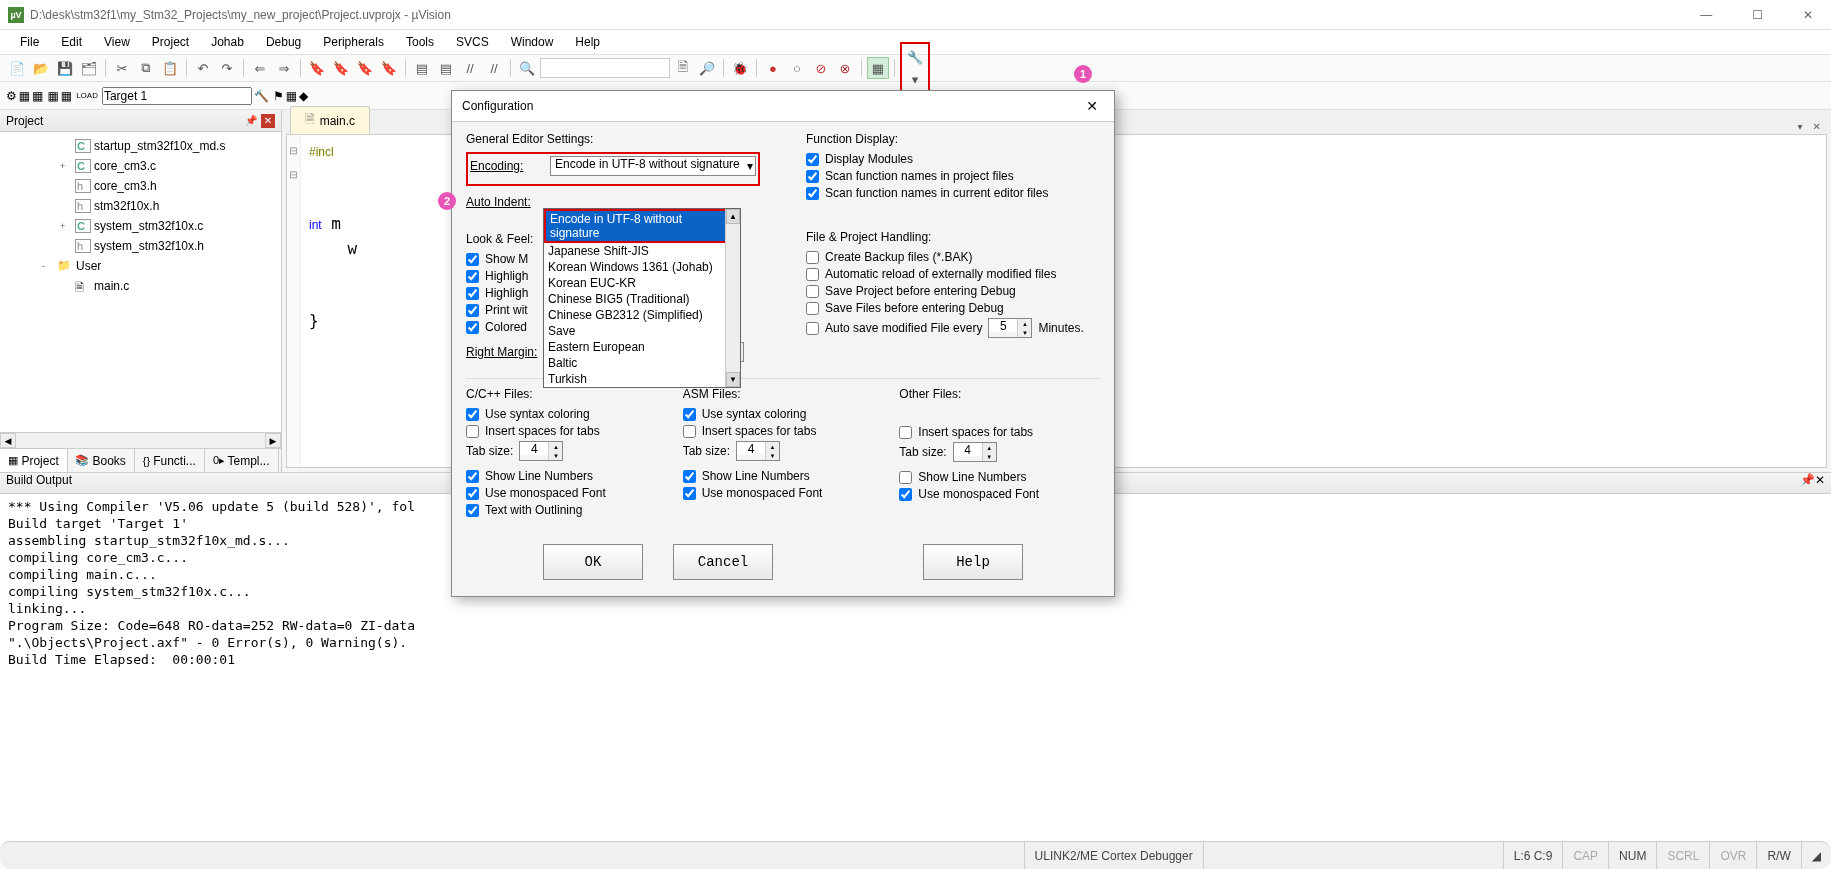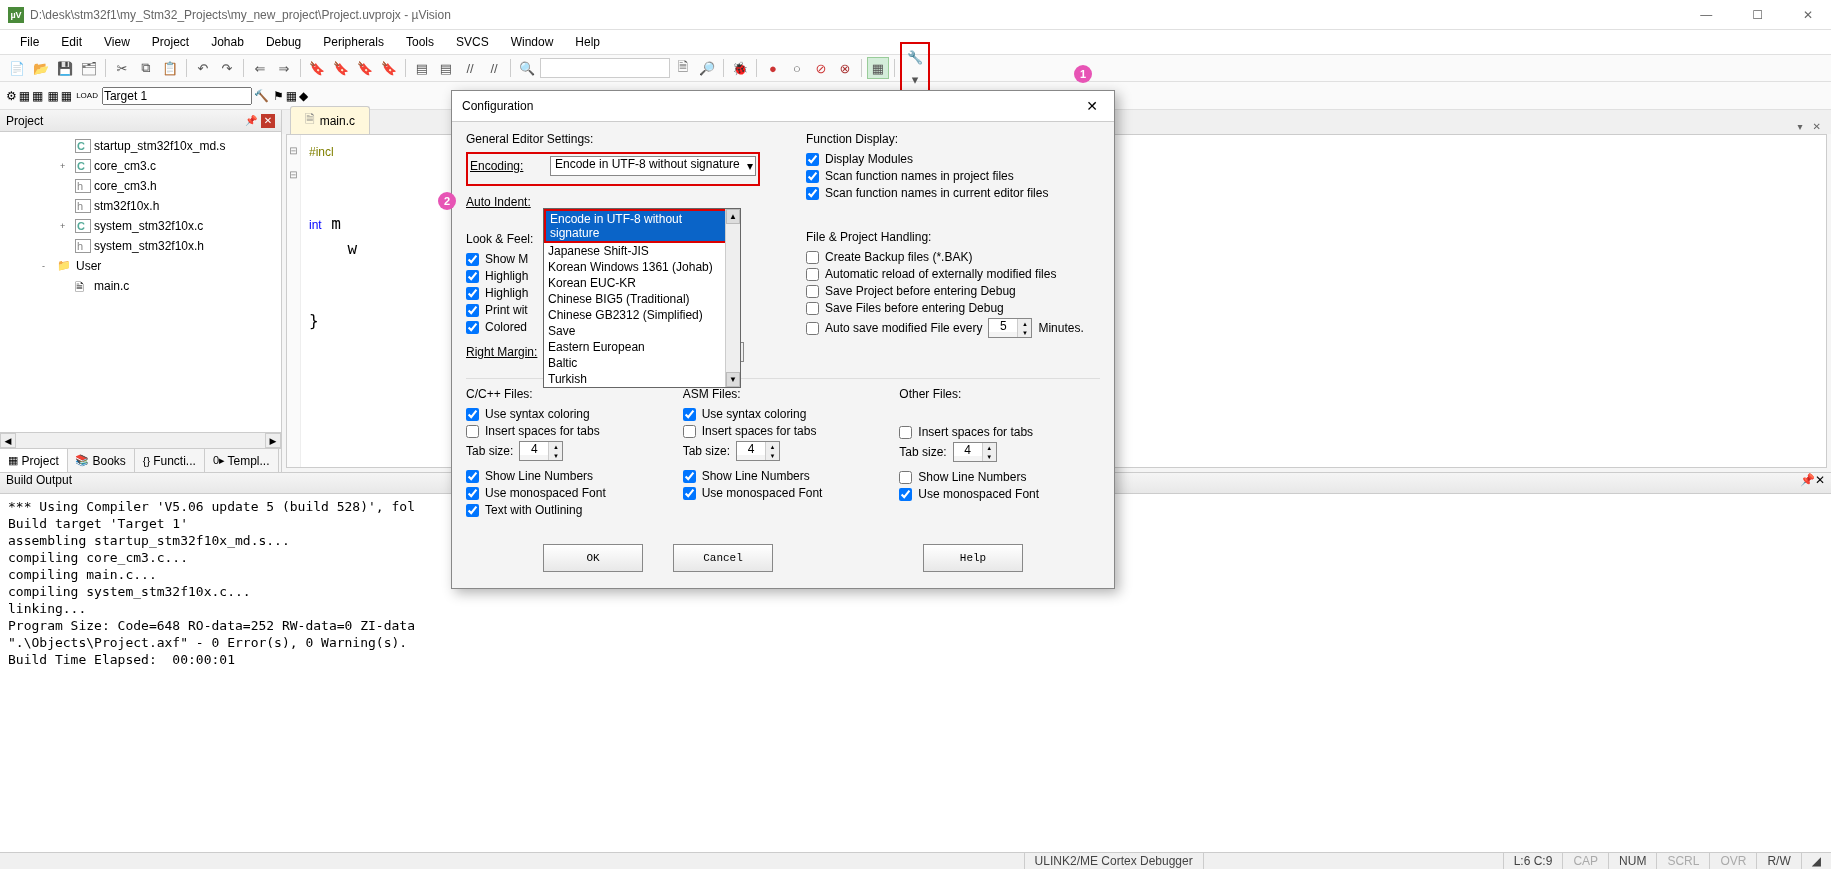--- a/index.html
+++ b/index.html
@@ -63,21 +63,21 @@
 .code { flex: 1; font-family: Consolas, monospace; font-size: 16px; padding: 4px 0 0 8px; line-height: 24px; white-space: pre; }
 .kw-pp { color: #808000; }
 .kw-blue { color: #0000ff; }
 .fold-col { width: 14px; background:#fafafa; border-right:1px solid #eee; font-size:10px; color:#888; line-height:24px; text-align:center; padding-top:4px;}
 
 
 .build-header { height: 22px; background: linear-gradient(#f5f5f5,#e8e8e8); border-top: 1px solid #ccc; border-bottom: 1px solid #ccc; display: flex; padding: 0 6px; font-size: 11px; }
 .build-body { height: 300px; background: #fff; font-family: Consolas, monospace; font-size: 13px; padding: 4px 8px; white-space: pre; overflow: auto; line-height: 17px; }
 
 
-.statusbar { position: absolute; bottom: 0; left: 0; right: 0; height: 17px; background: #f0f0f0; border-top: 1px solid #ccc; display: flex; font-size: 11px; color: #444; }
+.statusbar { position: absolute; bottom: 0; left: 0; right: 0; height: 28px; background: #f0f0f0; border-top: 1px solid #ccc; display: flex; font-size: 11px; color: #444; border-radius: 10px; }
 .statusbar .cell { padding: 0 10px; border-left: 1px solid #ccc; height: 100%; display: flex; align-items: center; }
 .statusbar .spacer { flex: 1; }
 
 
 .dialog { position: absolute; left: 451px; top: 90px; width: 664px; background: #f4f4f4; border: 1px solid #888; box-shadow: 4px 4px 12px rgba(0,0,0,0.3); z-index: 100; }
 .dlg-title { height: 30px; background: #fff; display: flex; align-items: center; padding: 0 10px; font-size: 13px; }
 .dlg-title .dlg-close { margin-left: auto; font-size: 14px; cursor: pointer; padding: 2px 6px; }
 .dlg-tabs { display: flex; padding: 6px 8px 0 8px; background: #f4f4f4; }
 .dlg-tab { padding: 4px 8px; font-family: "Courier New", monospace; font-size: 12px; border: 1px solid #ccc; border-bottom: none; background: #f0f0f0; cursor: pointer; margin-right: 2px; }
 .dlg-tab.active { background: #fff; border-bottom: 1px solid #fff; position: relative; top: 1px; }
@@ -100,21 +100,21 @@
 .dd-item.sel { background: #0a64c8; color: #fff; }
 .dd-scroll { position: absolute; right: 0; top: 0; bottom: 0; width: 15px; background: #eee; border-left: 1px solid #ccc; }
 .dd-scroll .sbtn { height: 15px; background: #ddd; border: 1px solid #bbb; font-size: 8px; display:flex;align-items:center;justify-content:center;}
 
 .spin { display:inline-flex; border:1px solid #888; height:20px; }
 .spin input { width:28px; border:none; text-align:center; }
 .spin .spbtns { width:14px; display:flex; flex-direction:column; }
 .spin .spbtns span { flex:1; font-size:6px; background:#eee; border-left:1px solid #ccc; display:flex;align-items:center;justify-content:center; cursor:pointer;}
 
 .dlg-buttons { display:flex; justify-content:center; gap:30px; padding: 14px 0 16px 0; }
-.dlg-buttons button { width: 100px; height: 28px; font-family: "Courier New", monospace; font-size: 11px; background: linear-gradient(#fff,#e8e8e8); border: 1px solid #888; cursor: pointer; }
+.dlg-buttons button { width: 100px; height: 36px; font-family: "Courier New", monospace; font-size: 14px; background: linear-gradient(#fff,#e8e8e8); border: 1px solid #888; cursor: pointer; }
 .dlg-buttons .help { margin-left: 120px; }
 
 .section-3col { display:flex; gap:16px; margin-top:10px; border-top:1px solid #ddd; padding-top:8px;}
 .section-3col .col3 { flex:1; }
 
 </style>
 </head>
 <body>
 
 <div class="titlebar">

